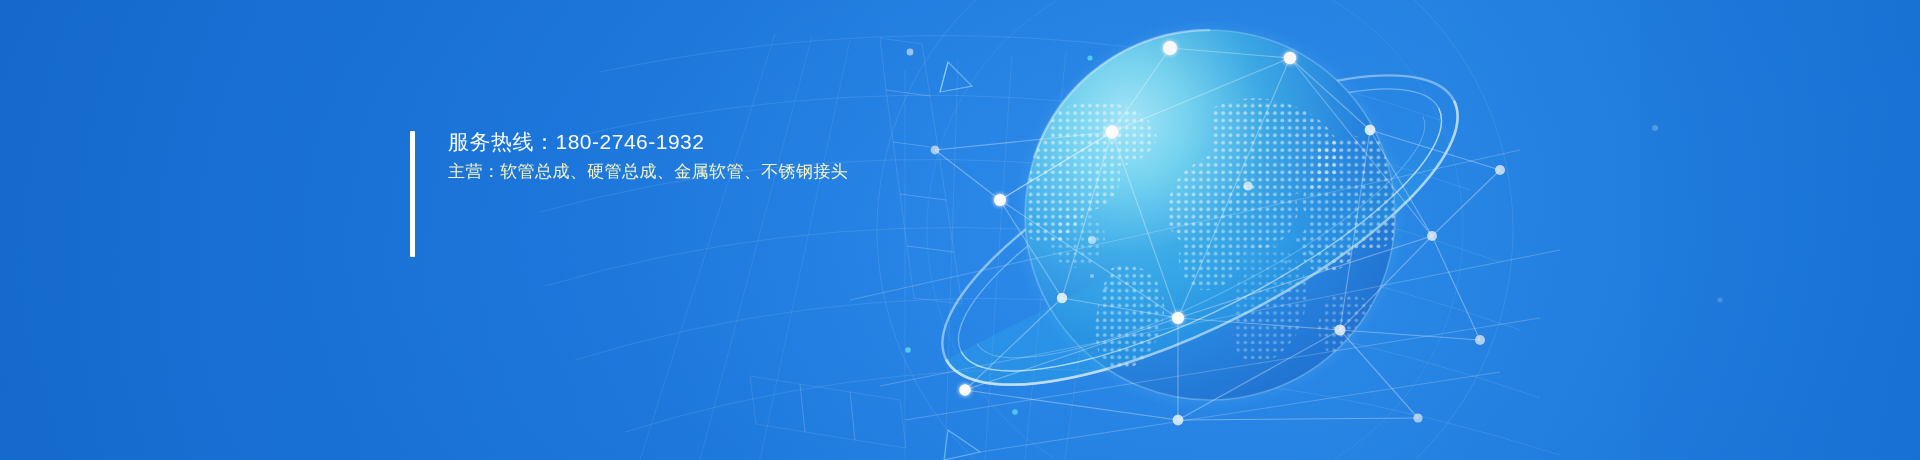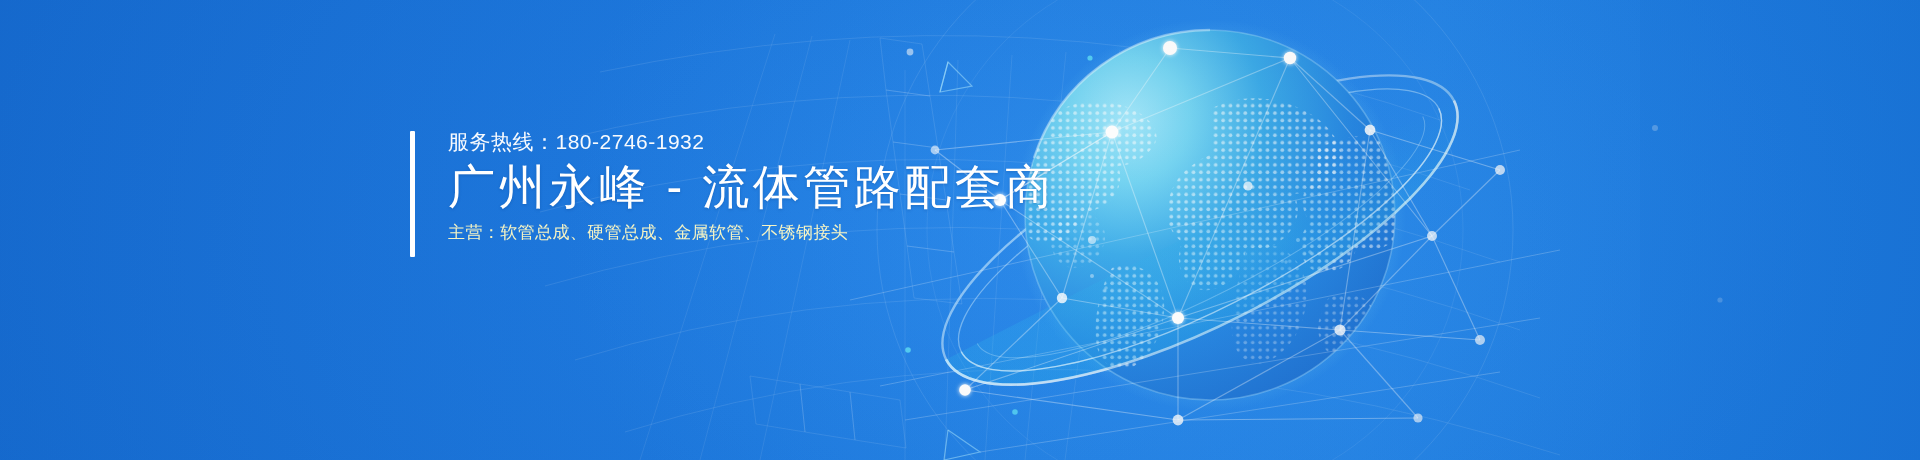--- a/index.html
+++ b/index.html
@@ -331,17 +331,16 @@
 
       <rect x="1640" y="0" width="280" height="460" fill="#1577e3" opacity="0.28"></rect>
     </g>
   </svg>
 
   <div class="bg-vignette"></div>
 
   <div class="text-block">
     <span class="accent-bar"></span>
     <p class="hotline">服务热线：180-2746-1932</p>
-    <h1 class="headline">广州永峰 - 流体管路配套商</h1>
     <p class="subtitle">主营：软管总成、硬管总成、金属软管、不锈钢接头</p>
   </div>
 
 </div>
 
 </body></html>

